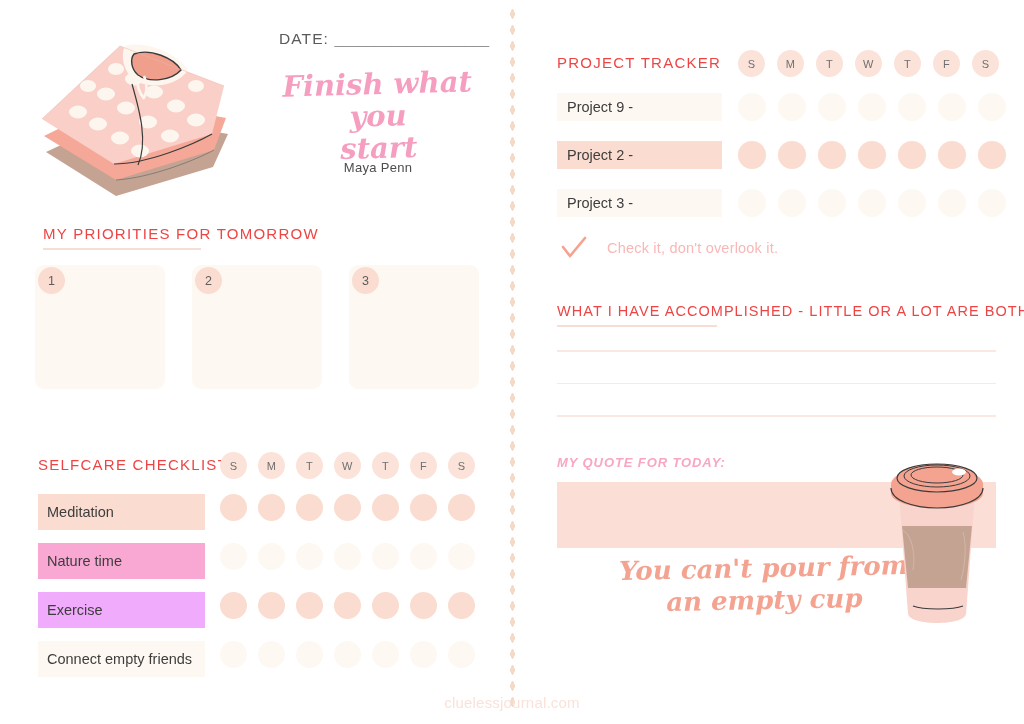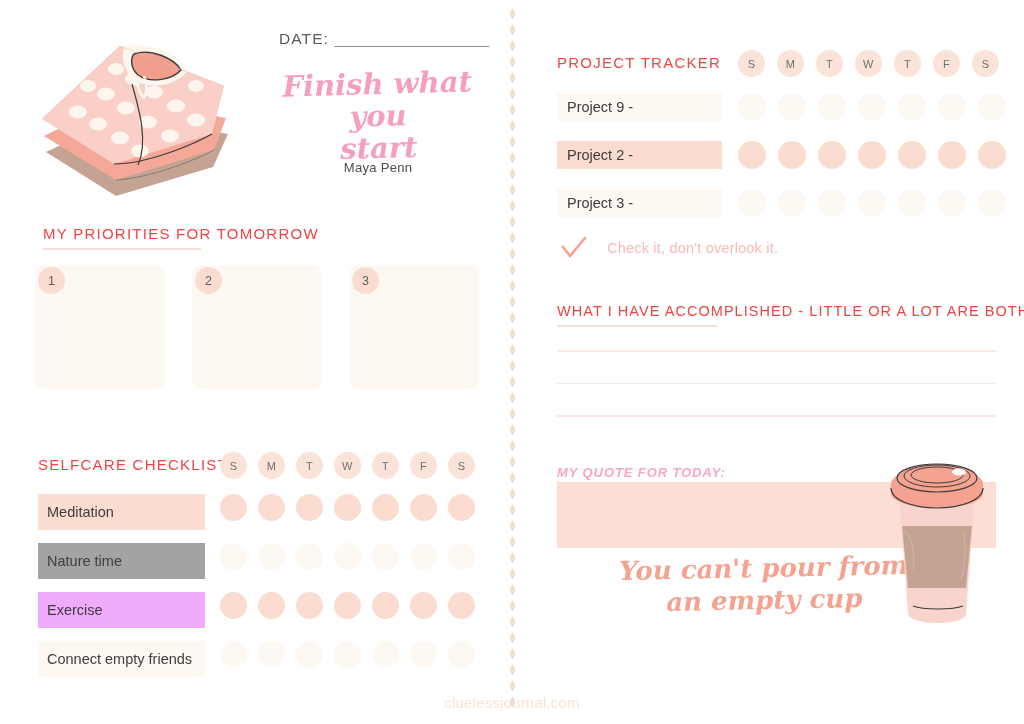--- a/index.html
+++ b/index.html
@@ -139,21 +139,21 @@
   .accomp-head { position: absolute; left: 48px; top: 303px; }
   .accomp-head .sec-head { font-size: 14.5px; letter-spacing: 1.05px; }
   .accomp-head .sec-underline { width: 160px; }
   .accomp-lines { position: absolute; left: 48px; top: 350px; width: 439px; }
   .accomp-line { height: 1.5px; background: #fbe8e2; margin-bottom: 31px; }
 
   
   .quote-head {
     position: absolute; left: 48px; top: 455px;
     font-size: 13px; font-style: italic; font-weight: bold;
-    letter-spacing: .9px; color: #f9a6c4; margin-top: 10px;
+    letter-spacing: .9px; color: #f9a6c4;
   }
   .quote-band {
     position: absolute; left: 48px; top: 482px;
     width: 439px; height: 66px;
     background: #fbded6;
   }
   .quote-script {
     position: absolute; left: 90px; top: 552px; width: 330px;
     text-align: center;
     font-family: "DejaVu Serif", serif;
@@ -262,21 +262,21 @@
           <div class="dot" style="background:#fadcd1"></div>
           <div class="dot" style="background:#fadcd1"></div>
           <div class="dot" style="background:#fadcd1"></div>
           <div class="dot" style="background:#fadcd1"></div>
           <div class="dot" style="background:#fadcd1"></div>
           <div class="dot" style="background:#fadcd1"></div>
         </div>
       </div>
 
       <div class="check-row">
-        <div class="check-label" style="background:#a3a3a3">Nature time</div>
+        <div class="check-label" style="background:#f9a8d4">Nature time</div>
         <div class="check-dots">
           <div class="dot" style="background:#fdf8f2"></div>
           <div class="dot" style="background:#fdf8f2"></div>
           <div class="dot" style="background:#fdf8f2"></div>
           <div class="dot" style="background:#fdf8f2"></div>
           <div class="dot" style="background:#fdf8f2"></div>
           <div class="dot" style="background:#fdf8f2"></div>
           <div class="dot" style="background:#fdf8f2"></div>
         </div>
       </div>

